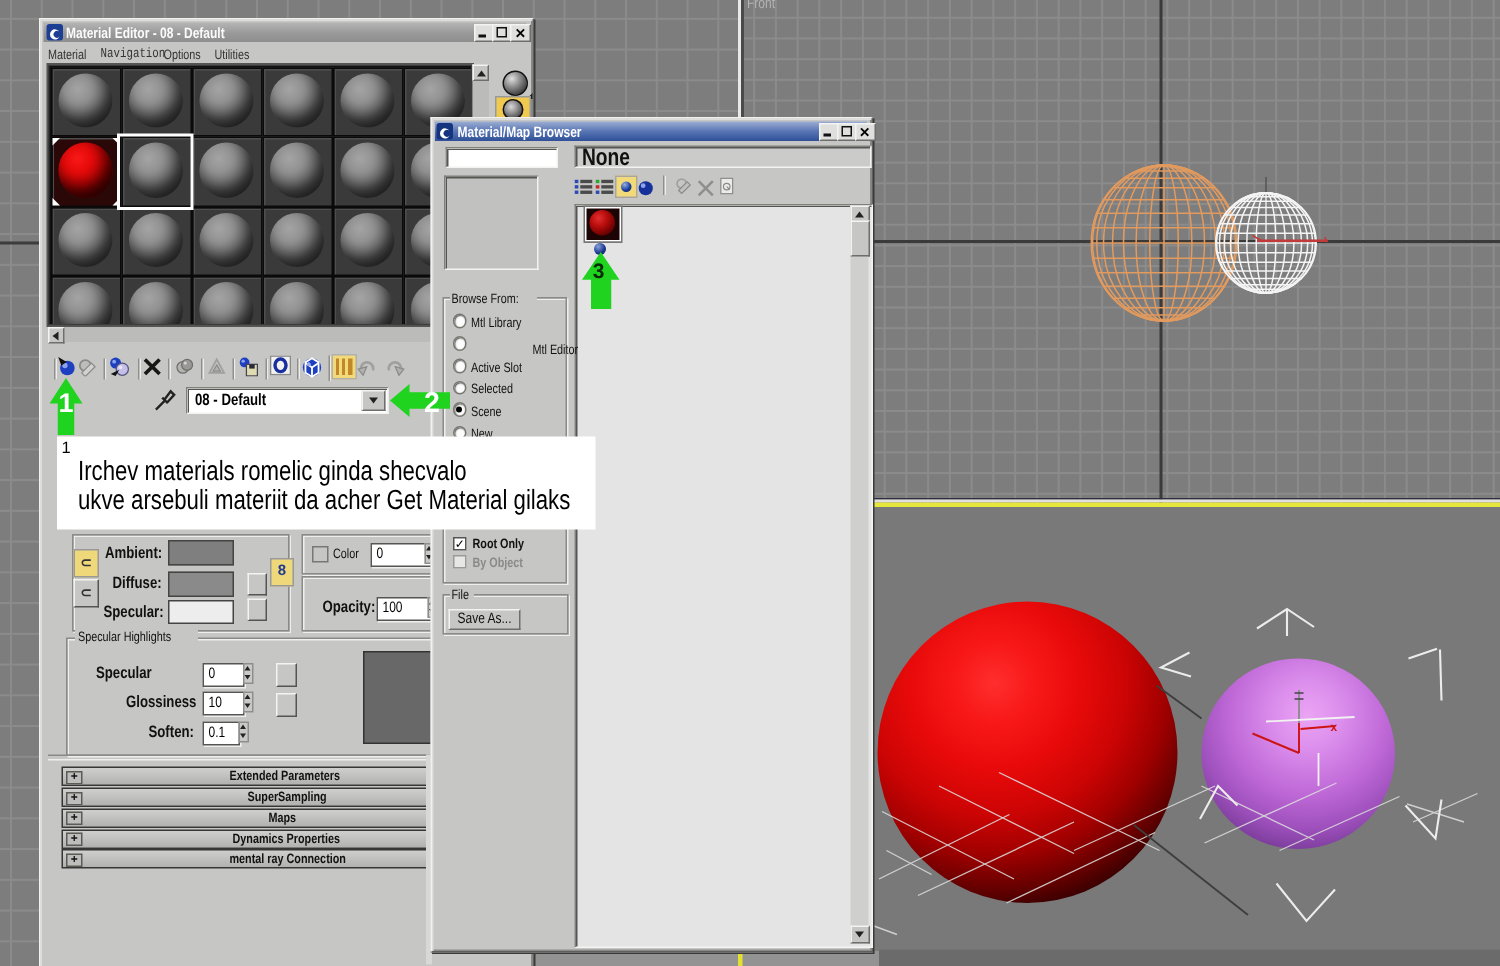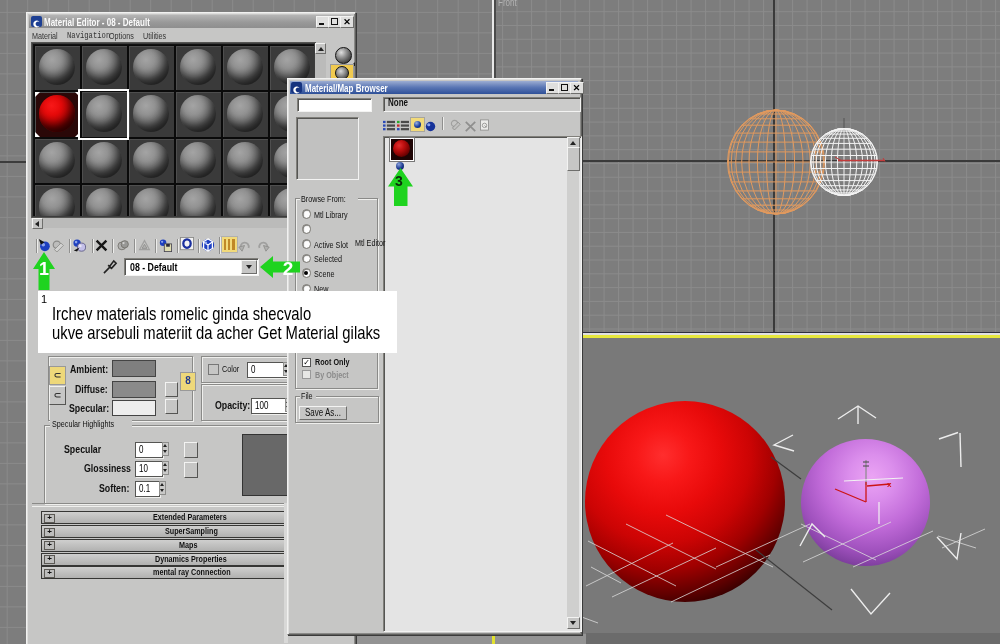--- a/index.html
+++ b/index.html
@@ -460,21 +460,21 @@
       <div class="abs" style="left:2px;top:6px;width:5px;height:2px;background:#111;"></div>
     </div>
   <div class="abs raised" style="left:270px;top:2.5px;width:11px;height:10px;background:#dfdfde;">
       <div class="abs" style="left:2px;top:1.5px;width:5px;height:5px;border:1.5px solid #111;"></div>
     </div>
   <div class="abs raised" style="left:282px;top:2.5px;width:12px;height:10px;background:#dfdfde;font-size:9px;font-weight:bold;text-align:center;line-height:10px;">✕</div>
 
   <div class="abs sunk" style="left:9px;top:19px;width:73px;height:12px;background:#fff;"></div>
 
   <div class="abs sunk" style="left:95px;top:18px;width:196px;height:13px;background:#cbcbca;">
-    <div class="abs b" style="left:4px;top:-1px;font-size:10px;color:#111;"><span class="cx">None</span></div>
+    <div class="abs b" style="left:4px;top:-1px;font-size:16px;color:#111;"><span class="cx">None</span></div>
   </div>
 
   <div class="abs sunk" style="left:8.5px;top:37.5px;width:61px;height:61px;background:#c1c1c0;"></div>
 
   <div id="tb2" class="abs" style="left:95px;top:36px;width:190px;height:18px;">
       <div class="abs" style="left: 0.5px; top: 3px; width: 12px; height: 12px;"><svg width="12" height="12" viewBox="0 0 14 14">
           <rect x="0" y="1" width="3" height="2.6" fill="#2a4ab8"></rect>
           <rect x="0" y="5.2" width="3" height="2.6" fill="#2a4ab8"></rect>
           <rect x="0" y="9.4" width="3" height="2.6" fill="#2a4ab8"></rect>
           <rect x="4.5" y="1" width="9.5" height="2.6" fill="#4a4a4a"></rect>
@@ -526,21 +526,21 @@
   <div class="abs" style="left:102.5px;top:58.5px;width:22px;height:21px;background:#1d0404;border:1px solid #fff;outline:1px solid #777;">
     <div class="abs" style="left:2px;top:1.5px;width:17px;height:17px;border-radius:50%;background:radial-gradient(circle at 36% 32%,#e03030 0%,#c01010 30%,#8a0404 58%,#4a0000 85%,#2c0000 100%);"></div>
   </div>
   <div class="abs" style="left:108px;top:83px;width:8px;height:8px;border-radius:50%;background:radial-gradient(circle at 35% 30%,#8aa2dc,#1c3a90 55%,#081850);"></div>
 
   <div class="abs etch" style="left:7px;top:119px;width:81px;height:93px;"></div>
   <div class="abs" style="left:12px;top:115px;font-size:9px;color:#111;background:#c6c6c5;padding:0 1px;"><span class="cx">Browse From:</span></div>
   <div class="radio" style="left:14px;top:130px;"></div>
     <div class="abs" style="left:26px;top:130.5px;font-size:9px;color:#111;"><span class="cx">Mtl Library</span></div>
   <div class="radio" style="left:14px;top:145px;"></div>
-    <div class="abs" style="left:26px;top:159px;font-size:9px;color:#111;padding-left:41px;"><span class="cx">Mtl Editor</span></div>
+    <div class="abs" style="left:26px;top:149px;font-size:9px;color:#111;padding-left:41px;"><span class="cx">Mtl Editor</span></div>
   <div class="radio" style="left:14px;top:160px;"></div>
     <div class="abs" style="left:26px;top:160.5px;font-size:9px;color:#111;"><span class="cx">Active Slot</span></div>
   <div class="radio" style="left:14px;top:174.5px;"></div>
     <div class="abs" style="left:26px;top:175px;font-size:9px;color:#111;"><span class="cx">Selected</span></div>
   <div class="radio" style="left:14px;top:189px;">
       <div class="abs" style="left:1.75px;top:1.75px;width:4px;height:4px;border-radius:50%;background:#000;"></div>
     </div>
     <div class="abs" style="left:26px;top:189.5px;font-size:9px;color:#111;"><span class="cx">Scene</span></div>
   <div class="radio" style="left:14px;top:204.5px;"></div>
     <div class="abs" style="left:26px;top:205px;font-size:9px;color:#111;"><span class="cx">New</span></div>

